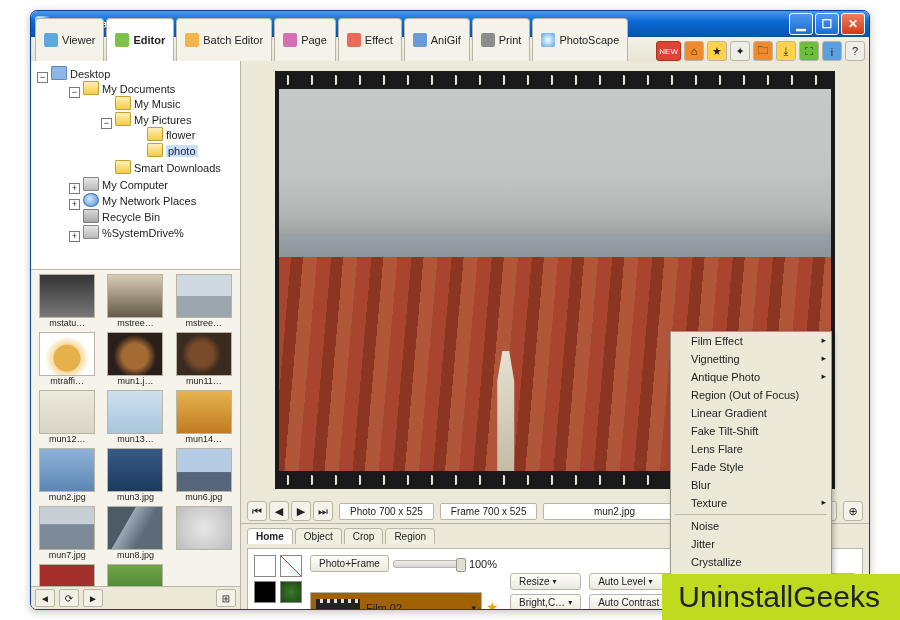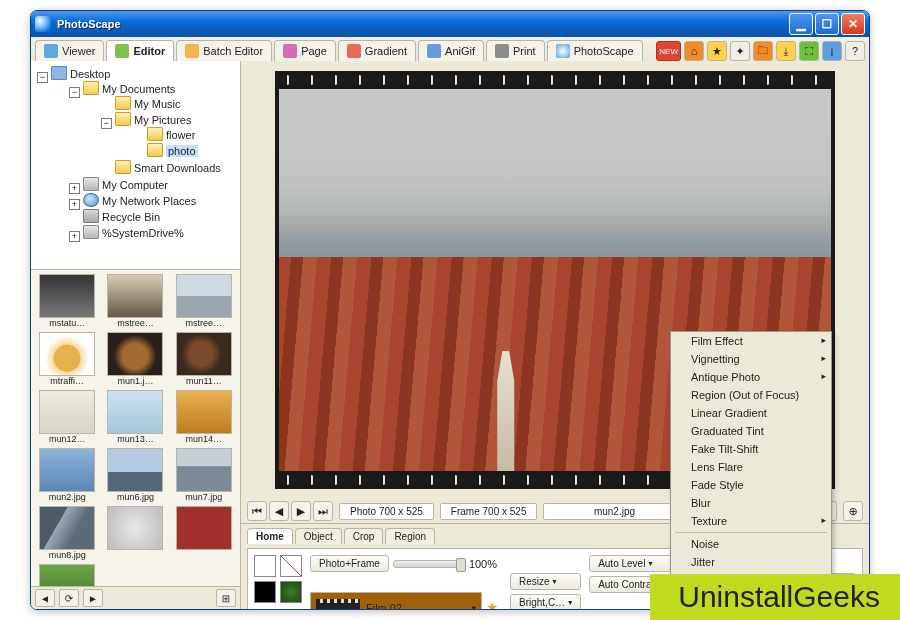--- a/index.html
+++ b/index.html
@@ -17,21 +17,21 @@
   .titlebar .caption{flex:1; text-shadow:1px 1px 0 #07326e;}
   .titlebar .winbtn{width:22px;height:20px;margin-left:2px;border:1px solid #fff;border-radius:3px;display:flex;align-items:center;justify-content:center;font-weight:bold;color:#fff;font-size:12px;}
   .winbtn.min,.winbtn.max{background:linear-gradient(#4e97f3,#1e6dcb);}
   .winbtn.close{background:linear-gradient(#f17d5f,#d13a18);}
   .winbtn.min::before{content:"▁";}
   .winbtn.max::before{content:"☐";}
   .winbtn.close::before{content:"✕";}
 
   
   .tabstrip{height:24px; display:flex; align-items:flex-end; padding:0 4px; border-bottom:1px solid var(--chrome-border); background:linear-gradient(#f3f1e6,#e8e5d6);}
-  .tabstrip .tab{padding:3px 8px; border:1px solid var(--chrome-border); border-bottom:none; border-top-left-radius:4px;border-top-right-radius:4px; margin-right:2px; background:#f5f3e9; display:flex;align-items:center; cursor:default;}
+  .tabstrip .tab{padding:14px 8px; border:1px solid var(--chrome-border); border-bottom:none; border-top-left-radius:4px;border-top-right-radius:4px; margin-right:2px; background:#f5f3e9; display:flex;align-items:center; cursor:default;}
   .tabstrip .tab.active{background:#fff; font-weight:bold;}
   .tabstrip .tab .ticon{width:14px;height:14px;margin-right:4px;border-radius:2px;}
   .ticon.viewer{background:#5ea9de;} .ticon.editor{background:#7fc24a;} .ticon.batch{background:#f5b54d;}
   .ticon.page{background:#d46fb3;} .ticon.combine{background:#e96a57;} .ticon.anigif{background:#6a9bd8;}
   .ticon.print{background:#8c8c8c;} .ticon.photoscape{background:radial-gradient(circle,#fff,#4fa0e8);}
 
   .tabstrip .spacer{flex:1;}
   .tabstrip .iconbtn{width:18px;height:18px;margin-left:3px;border:1px solid var(--chrome-border);border-radius:3px;display:inline-flex;align-items:center;justify-content:center;font-size:11px;}
   .iconbtn.red{background:#d43; color:#fff; border-color:#a32; font-size:8px; padding:0 2px; width:auto;}
   .iconbtn.yellow{background:#ffd24a;}
@@ -139,21 +139,21 @@
   .vstack{display:flex;flex-direction:column;gap:4px;}
   .rightstack{margin-left:auto;}
 
   
   .ctxmenu{position:absolute; right:37px; top:270px; width:160px; background:var(--chrome); border:1px solid #9a988b; box-shadow:2px 2px 5px rgba(0,0,0,.25); z-index:50;}
   .ctxmenu .mi{padding:3px 16px 3px 20px; font-size:11px; position:relative;}
   .ctxmenu .mi.sub::after{content:"▸"; position:absolute; right:5px; top:3px; font-size:9px;}
   .ctxmenu hr{border:none;border-top:1px solid #bdbbab;margin:2px 4px;}
 
   
-  .watermark{position:absolute; right:0; bottom:0; background:var(--lime); color:#222; padding:6px 20px 6px 28px; font-family:Arial,Helvetica,sans-serif; font-size:30px; font-weight:400; z-index:100;}
+  .watermark{position:absolute; right:0; bottom:0; background:var(--lime); color:#222; padding:6px 20px 6px 16px; font-family:Arial,Helvetica,sans-serif; font-size:30px; font-weight:400; z-index:100;}
 </style>
 </head>
 <body>
 
 <div class="window">
 
   <div class="titlebar">
     <div class="app-icon"></div>
     <div class="caption">PhotoScape</div>
     <div class="winbtn min"></div>
@@ -173,21 +173,21 @@
     <div class="tab">
         <span class="ticon batch"></span>
         <span>Batch Editor</span>
       </div>
     <div class="tab">
         <span class="ticon page"></span>
         <span>Page</span>
       </div>
     <div class="tab">
         <span class="ticon combine"></span>
-        <span>Gradient</span>
+        <span>Effect</span>
       </div>
     <div class="tab">
         <span class="ticon anigif"></span>
         <span>AniGif</span>
       </div>
     <div class="tab">
         <span class="ticon print"></span>
         <span>Print</span>
       </div>
     <div class="tab">
@@ -271,20 +271,24 @@
             </div>
             <div class="thumb">
               <div class="timg t10"></div>
               <div class="tcap">mun14…</div>
             </div>
             <div class="thumb">
               <div class="timg t11"></div>
               <div class="tcap">mun2.jpg</div>
             </div>
             <div class="thumb">
+              <div class="timg t12"></div>
+              <div class="tcap">mun3.jpg</div>
+            </div>
+            <div class="thumb">
               <div class="timg t13"></div>
               <div class="tcap">mun6.jpg</div>
             </div>
             <div class="thumb">
               <div class="timg t14"></div>
               <div class="tcap">mun7.jpg</div>
             </div>
             <div class="thumb">
               <div class="timg t15"></div>
               <div class="tcap">mun8.jpg</div>
@@ -366,39 +370,38 @@
               <span class="starbtn">★</span>
             </div>
 
           </div>
 
           <div class="vstack" style="margin-top:18px;">
             <span class="btn drop">Resize</span>
             <span class="btn drop">Bright,C…</span>
           </div>
 
-          <div class="vstack" style="">
+          <div class="vstack" style="margin-top:18px;">
             <span class="btn drop">Auto Level</span>
             <span class="btn drop">Auto Contrast</span>
           </div>
 
           <div class="vstack rightstack" style="margin-top:18px;">
             <span class="btn">Redo</span>
             <span class="btn">Undo All</span>
           </div>
         </div>
       </div>
 
       <div class="ctxmenu">
         <div class="mi sub">Film Effect</div>
         <div class="mi sub">Vignetting</div>
         <div class="mi sub">Antique Photo</div>
         <div class="mi">Region (Out of Focus)</div>
         <div class="mi">Linear Gradient</div>
-        <div class="mi">Graduated Tint</div>
         <div class="mi">Fake Tilt-Shift</div>
         <div class="mi">Lens Flare</div>
         <div class="mi">Fade Style</div>
         <div class="mi">Blur</div>
         <div class="mi sub">Texture</div>
         <hr>
         <div class="mi">Noise</div>
         <div class="mi">Jitter</div>
         <div class="mi">Crystallize</div>
         <div class="mi">Edge</div>

